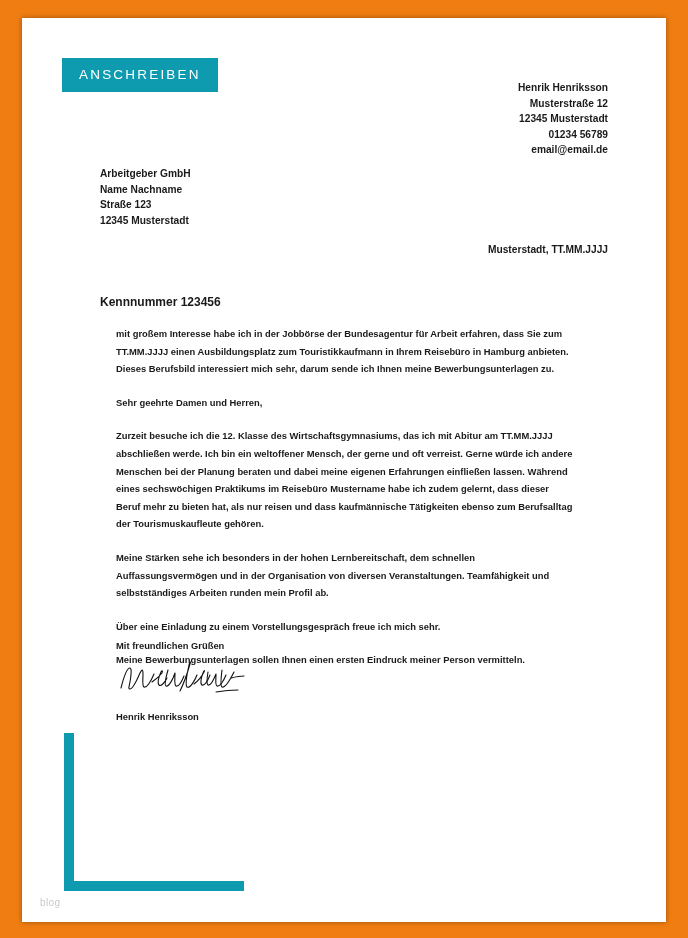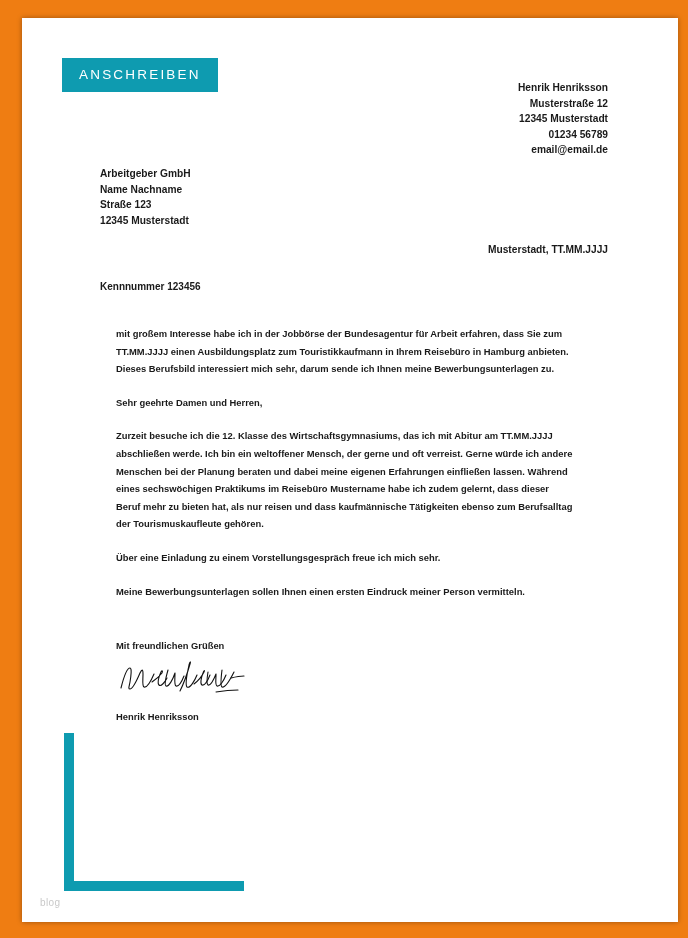--- a/index.html
+++ b/index.html
@@ -24,21 +24,20 @@
   }
 
   .page-shadow {
     position: absolute;
     left: 22px;
     top: 18px;
     width: 644px;
     height: 904px;
     background: #ffffff;
     box-shadow: 0 0 5px rgba(0,0,0,0.35);
-    padding-left: 12px;
   }
 
   .page {
     position: absolute;
     left: 0; top: 0;
     width: 644px;
     height: 904px;
     background: #ffffff;
     overflow: hidden;
   }
@@ -94,22 +93,22 @@
     position: absolute;
     left: 78px;
     top: 255px;
     font-size: 13.2px;
     font-weight: bold;
     color: #0e9bb0;
   }
   .refnum {
     position: absolute;
     left: 78px;
-    top: 263px;
-    font-size: 10px;
+    top: 277px;
+    font-size: 12px;
     font-weight: bold;
     color: #1a1a1a;
   }
 
   
   .body-copy {
     position: absolute;
     left: 94px;
     top: 307px;
     width: 460px;
@@ -205,20 +204,21 @@
       </div>
 
       <div class="placedate">Musterstadt, TT.MM.JJJJ</div>
 
       <div class="refnum">Kennnummer 123456</div>
 
       <div class="body-copy">
         <p>mit großem Interesse habe ich in der Jobbörse der Bundesagentur für Arbeit erfahren, dass Sie zum TT.MM.JJJJ einen Ausbildungsplatz zum Touristikkaufmann in Ihrem Reisebüro in Hamburg anbieten. Dieses Berufsbild interessiert mich sehr, darum sende ich Ihnen meine Bewerbungsunterlagen zu.</p>
         <p>Sehr geehrte Damen und Herren,</p>
         <p>Zurzeit besuche ich die 12. Klasse des Wirtschaftsgymnasiums, das ich mit Abitur am TT.MM.JJJJ abschließen werde. Ich bin ein weltoffener Mensch, der gerne und oft verreist. Gerne würde ich andere Menschen bei der Planung beraten und dabei meine eigenen Erfahrungen einfließen lassen. Während eines sechswöchigen Praktikums im Reisebüro Mustername habe ich zudem gelernt, dass dieser Beruf mehr zu bieten hat, als nur reisen und dass kaufmännische Tätigkeiten ebenso zum Berufsalltag der Tourismuskaufleute gehören.</p>
+        <p>Meine Stärken sehe ich besonders in der hohen Lernbereitschaft, dem schnellen Auffassungsvermögen und in der Organisation von diversen Veranstaltungen. Teamfähigkeit und selbstständiges Arbeiten runden mein Profil ab.</p>
         <p>Über eine Einladung zu einem Vorstellungsgespräch freue ich mich sehr.</p>
         <p>Meine Bewerbungsunterlagen sollen Ihnen einen ersten Eindruck meiner Person vermitteln.</p>
       </div>
 
       <div class="closing">Mit freundlichen Grüßen</div>
 
       <svg class="signature" viewBox="0 0 130 42">
         <g fill="none" stroke="#111111" stroke-width="1.1" stroke-linecap="round" stroke-linejoin="round">
           <path d="M3 30 C6 18, 9 10, 12 10 C14 10, 13 18, 12 24 C11 29, 10 31, 12 31 C15 31, 19 22, 22 15 C24 11, 25 11, 25 16 C25 22, 24 28, 26 29 C29 30, 33 23, 36 16"></path>
           <path d="M34 24 C37 22, 41 19, 44 15 C45 13, 44 12, 43 14 C41 18, 39 25, 41 27 C43 29, 47 24, 49 20"></path>

